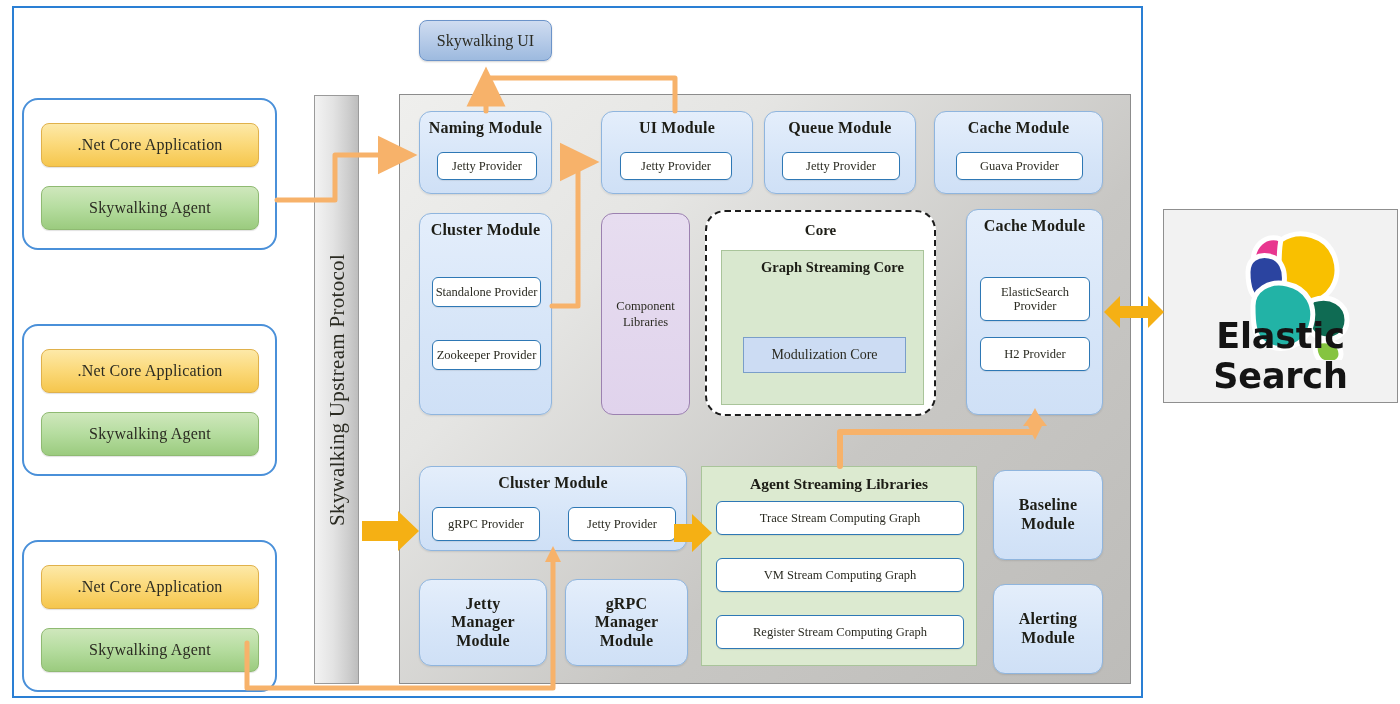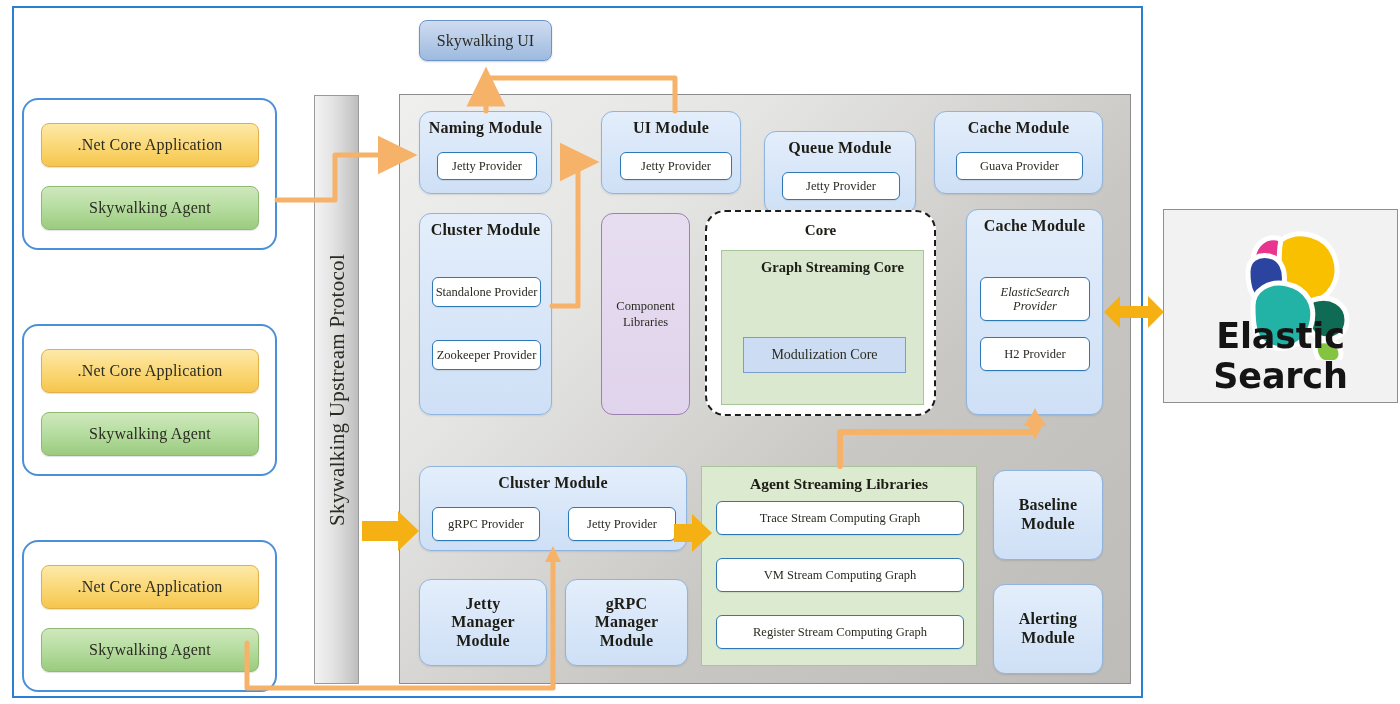--- a/index.html
+++ b/index.html
@@ -175,26 +175,26 @@
     <span>Skywalking UI</span>
   </div>
 
   <div class="server-panel"></div>
 
   <div class="mod" style="left:419px; top:111px; width:133px; height:83px;">
     <div class="mod-title">Naming Module</div>
     <div class="provider" style="left:17px; top:40px; width:100px; height:28px;">Jetty Provider</div>
   </div>
 
-  <div class="mod" style="left:601px; top:111px; width:140px; height:83px;">
+  <div class="mod" style="left:601px; top:111px; width:152px; height:83px;">
     <div class="mod-title">UI Module</div>
     <div class="provider" style="left:18px; top:40px; width:112px; height:28px;">Jetty Provider</div>
   </div>
 
-  <div class="mod" style="left:764px; top:111px; width:152px; height:83px;margin-top:20px;">
+  <div class="mod" style="left:764px; top:111px; width:152px; height:83px;">
     <div class="mod-title">Queue Module</div>
     <div class="provider" style="left:17px; top:40px; width:118px; height:28px;">Jetty Provider</div>
   </div>
 
   <div class="mod" style="left:934px; top:111px; width:169px; height:83px;">
     <div class="mod-title">Cache Module</div>
     <div class="provider" style="left:21px; top:40px; width:127px; height:28px;">Guava Provider</div>
   </div>
 
   <div class="mod" style="left:419px; top:213px; width:133px; height:202px;">
@@ -213,21 +213,21 @@
   <div class="core-box">
     <div class="core-title">Core</div>
     <div class="gsc">
       <div class="gsc-title">Graph Streaming Core</div>
       <div class="modcore">Modulization Core</div>
     </div>
   </div>
 
   <div class="mod" style="left:966px; top:209px; width:137px; height:206px;">
     <div class="mod-title">Cache Module</div>
-    <div class="provider" style="left:13px; top:67px; width:110px; height:44px;font-style:italic;">ElasticSearch Provider</div>
+    <div class="provider" style="left:13px; top:67px; width:110px; height:44px;">ElasticSearch Provider</div>
     <div class="provider" style="left:13px; top:127px; width:110px; height:34px;">H2 Provider</div>
   </div>
 
   <div class="mod" style="left:419px; top:466px; width:268px; height:85px;">
     <div class="mod-title">Cluster Module</div>
     <div class="provider" style="left:12px; top:40px; width:108px; height:34px;">gRPC Provider</div>
     <div class="provider" style="left:148px; top:40px; width:108px; height:34px;">Jetty Provider</div>
   </div>
 
   <div class="mod" style="left:419px; top:579px; width:128px; height:87px;">

